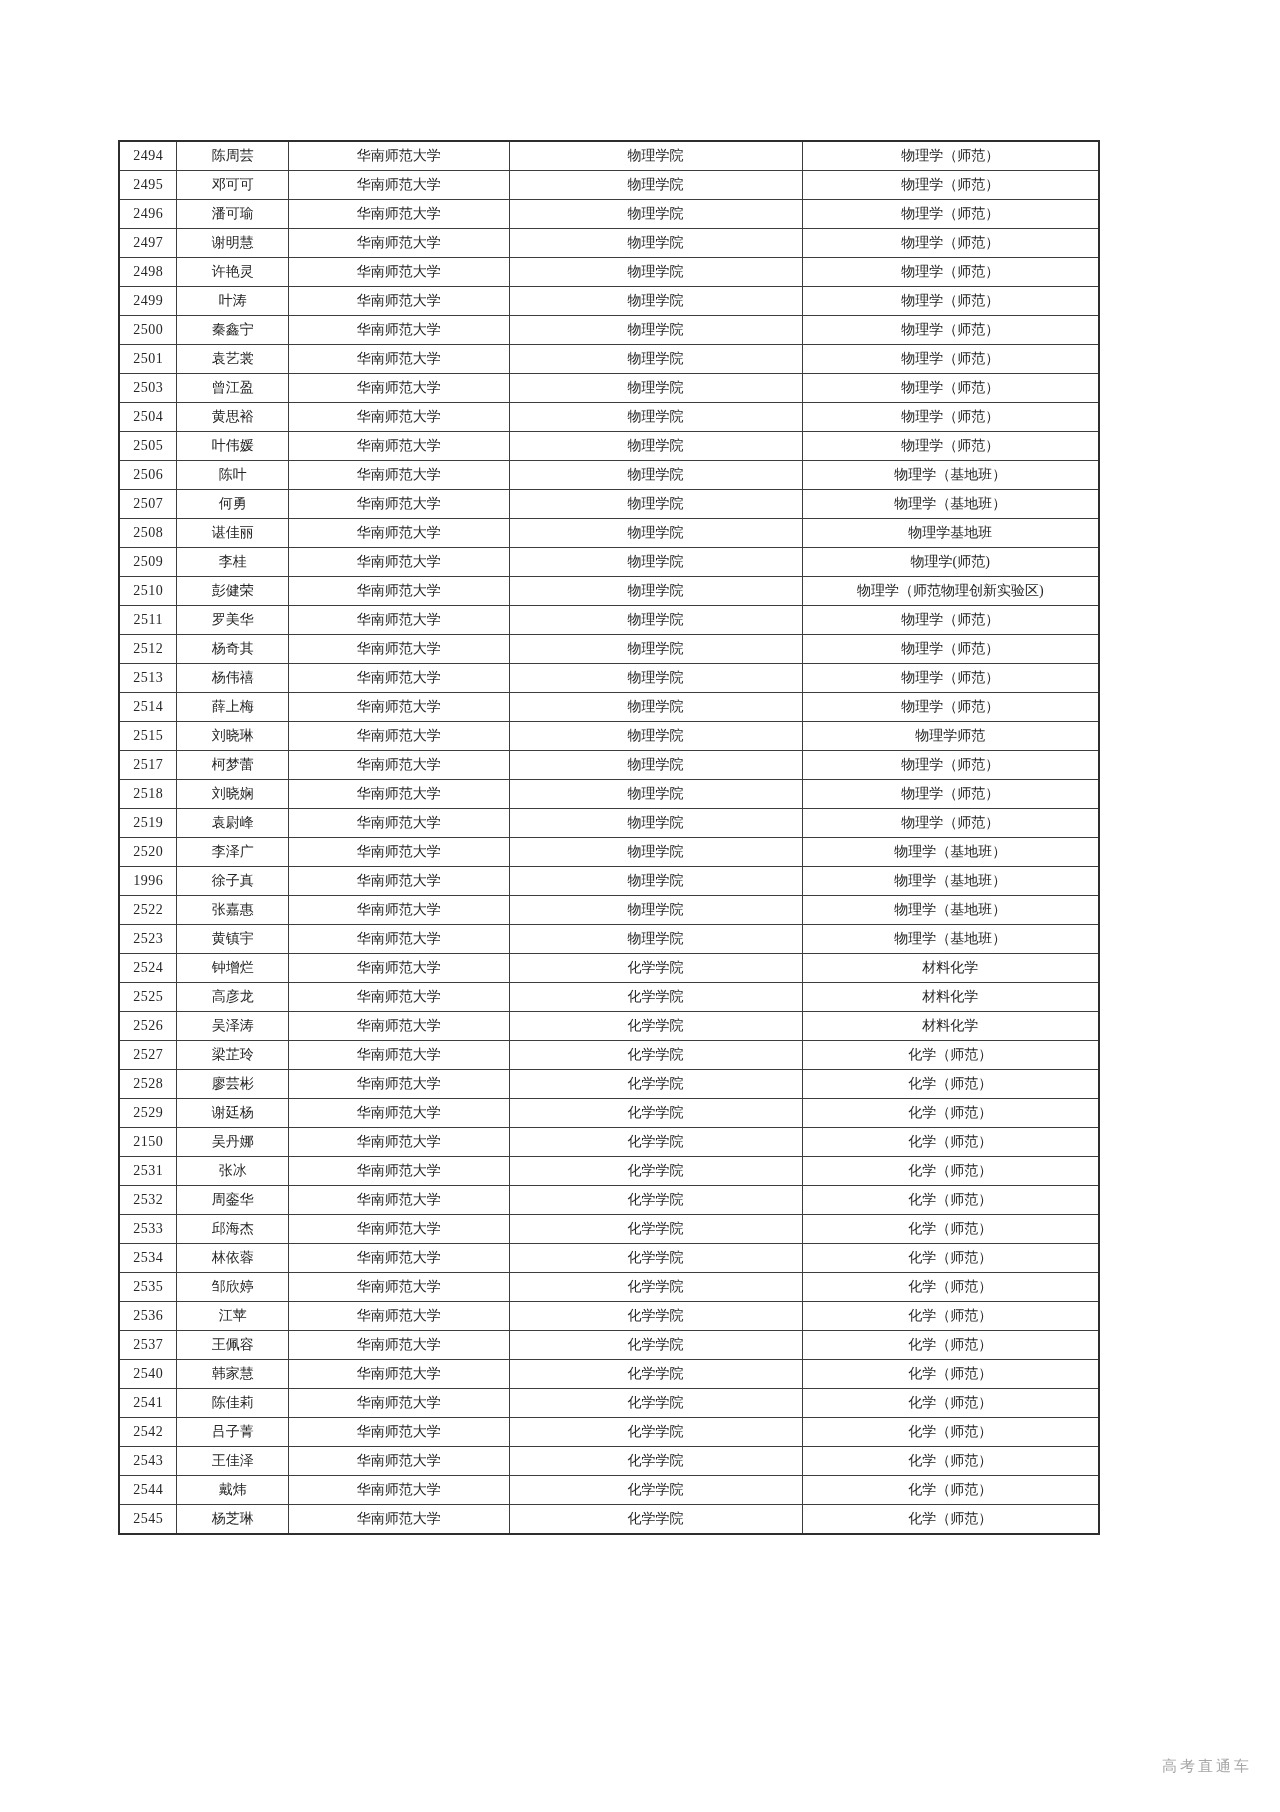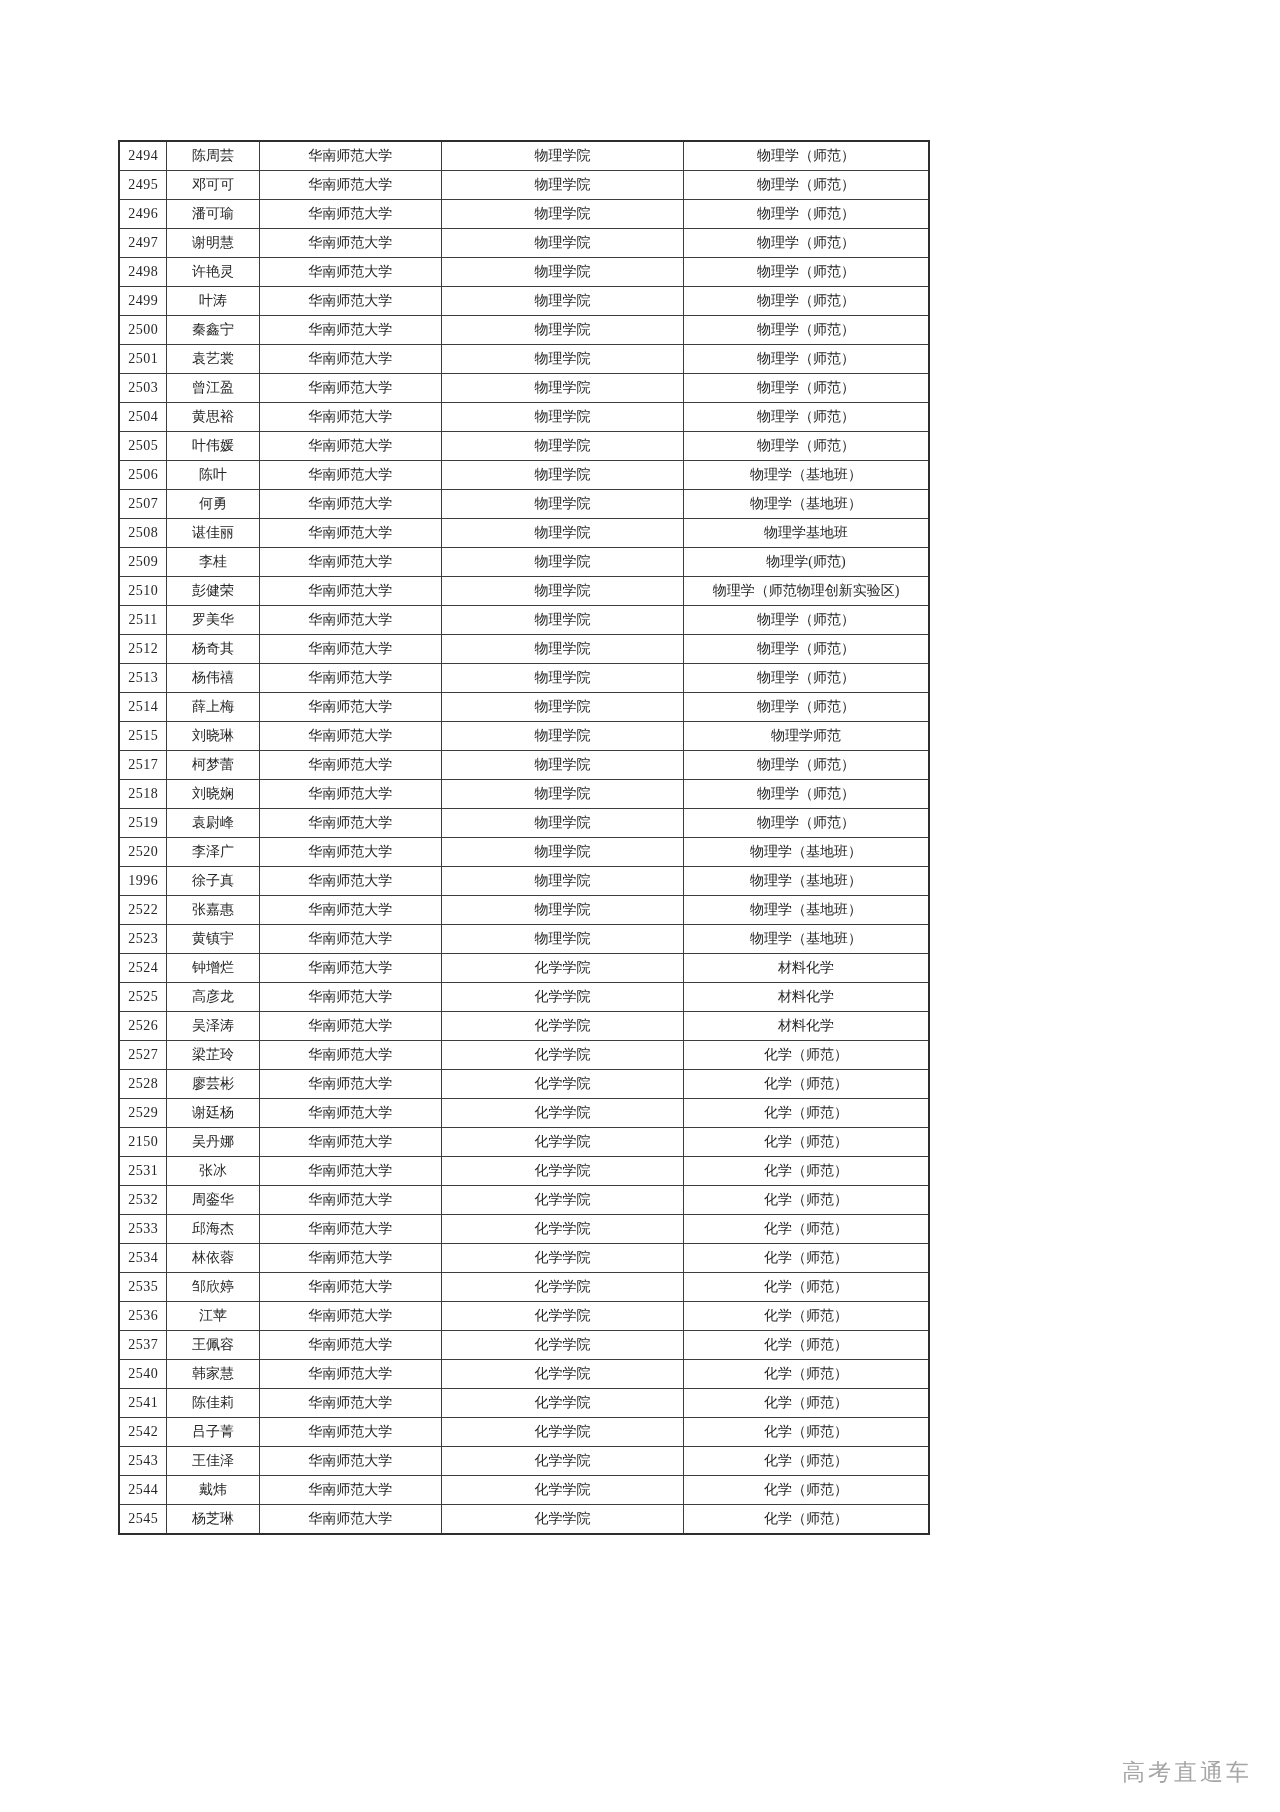--- a/index.html
+++ b/index.html
@@ -2,40 +2,40 @@
 <html><head>
 <meta charset="utf-8">
 <style>
   html,body{margin:0;padding:0;}
   body{
     width:1280px;height:1812px;background:#ffffff;position:relative;
     font-family:"Liberation Serif","DejaVu Serif",serif;
   }
   .page{position:absolute;left:0;top:0;width:1280px;height:1812px;background:#ffffff;}
   table.roster{
-    position:absolute;left:118px;top:140px;width:812px;
+    position:absolute;left:118px;top:140px;width:982px;
     border-collapse:collapse;table-layout:fixed;
     border:2px solid #2e2e2e;
   }
   table.roster td{
     border:1px solid #3d3d3d;
     height:28px;
     padding:0 2px;
     text-align:center;
     vertical-align:middle;
     font-size:14px;
     color:#262626;
     white-space:nowrap;
     overflow:hidden;
   }
   td.cell-id{letter-spacing:0.5px;}
   .watermark{
     position:absolute;top:1757px;right:28px;
     font-family:"Liberation Sans","DejaVu Sans",sans-serif;
-    font-size:23px;color:#a6a6a6;letter-spacing:3px;
+    font-size:15px;color:#a6a6a6;letter-spacing:3px;
     text-shadow:0.5px 0.5px 0 #ffffff;
   }
 </style>
 </head>
 <body>
 
 <div class="page">
 
   <table class="roster">
     <colgroup>

